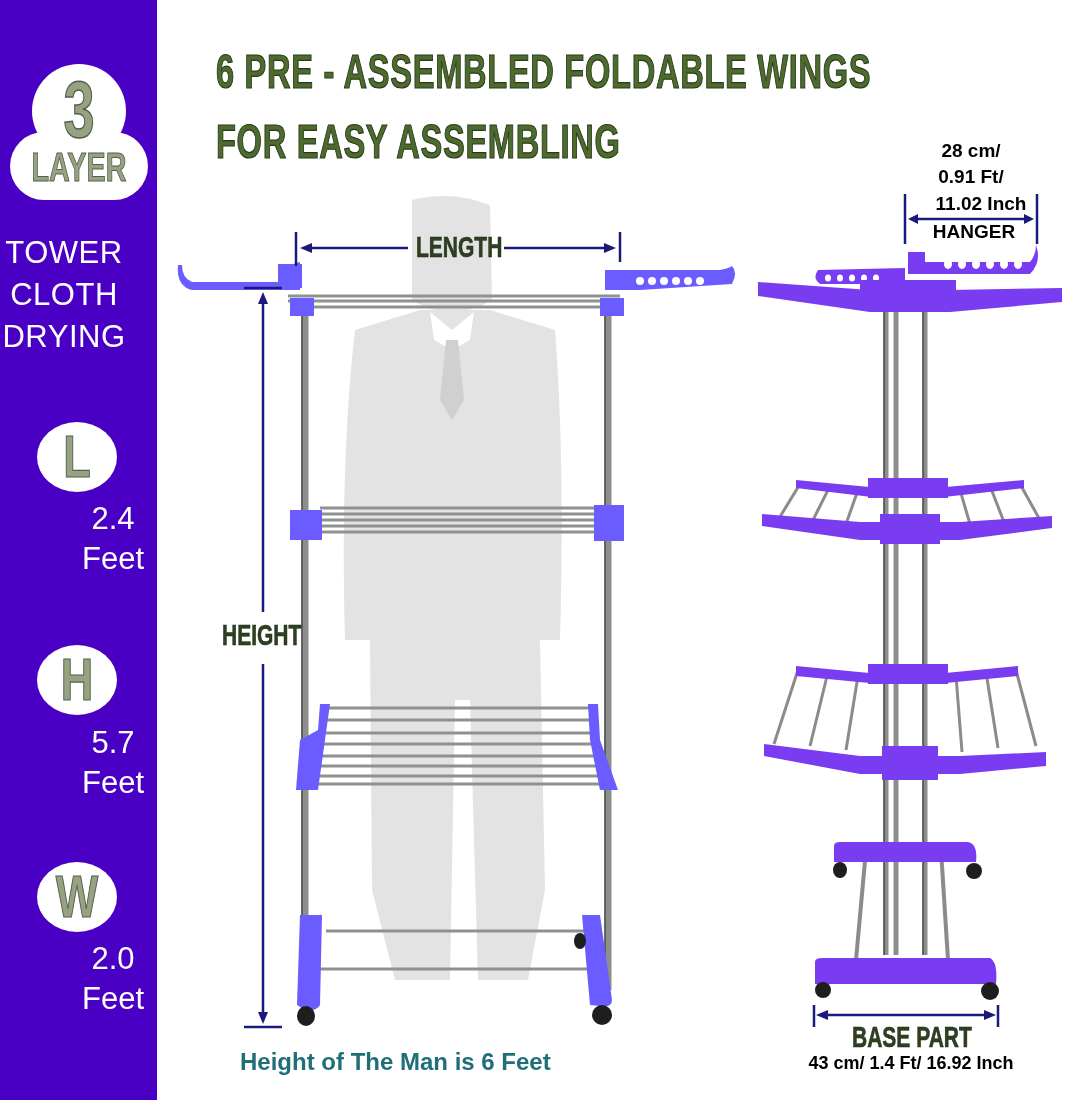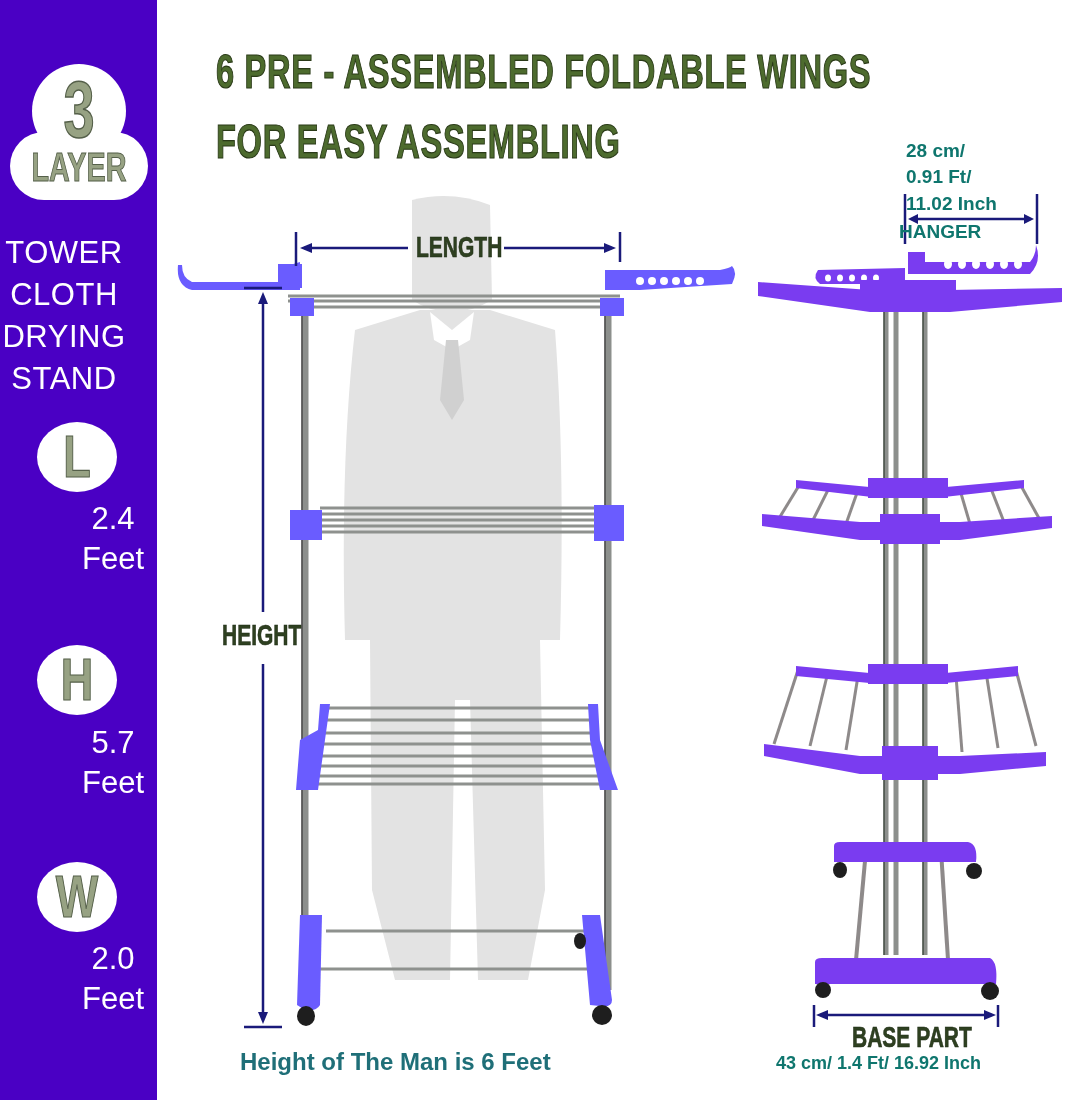--- a/index.html
+++ b/index.html
@@ -9,38 +9,37 @@
   .layer-circle{position:absolute;left:22px;top:0;width:94px;height:94px;border-radius:50%;background:#fff;}
   .layer-pill{position:absolute;left:0;top:68px;width:138px;height:68px;border-radius:34px;background:#fff;}
   .layer-num{position:absolute;left:22px;top:2px;width:94px;text-align:center;font-family:"Liberation Sans Narrow","Liberation Sans",sans-serif;font-weight:bold;font-size:80px;line-height:88px;color:#97a283;-webkit-text-stroke:1.5px #55604a;transform:scaleX(0.7);}
   .layer-word{position:absolute;left:0;top:78px;width:138px;text-align:center;font-weight:bold;font-size:40px;line-height:50px;color:#97a283;-webkit-text-stroke:1px #55604a;transform:scaleX(0.72);}
   .tag-line{position:absolute;left:0;width:128px;text-align:center;color:#fff;font-size:31px;line-height:42px;letter-spacing:0.5px;}
   .dim-circle{position:absolute;left:37px;width:80px;height:70px;border-radius:50%;background:#fff;}
   .dim-letter{position:absolute;left:0;top:0;width:80px;height:70px;text-align:center;font-weight:bold;font-size:60px;line-height:70px;color:#97a283;-webkit-text-stroke:1.2px #55604a;transform:scaleX(0.75);}
   .dim-val{position:absolute;left:0;width:146px;text-align:center;color:#fff;font-size:31px;line-height:38px;padding-left:40px;}
   .headline{position:absolute;left:216px;font-weight:bold;font-size:48px;line-height:56px;color:#4d6b2e;-webkit-text-stroke:1.2px #2a3a18;transform-origin:left top;transform:scaleX(0.68);white-space:nowrap;letter-spacing:1px;}
   .label-dark{position:absolute;font-weight:bold;color:#2e4020;-webkit-text-stroke:0.6px #1b2812;transform-origin:left top;white-space:nowrap;}
-  .measure{position:absolute;font-weight:bold;color:#0f766e;font-size:19px;white-space:nowrap;}
+  .measure{position:absolute;font-weight:bold;color:#000000;font-size:19px;text-align:center;white-space:nowrap;}
   .caption{position:absolute;left:240px;top:1048px;font-weight:bold;font-size:24px;color:#1f6f78;}
   svg{position:absolute;left:0;top:0;}
 </style>
 </head>
 <body>
 
 <div class="sidebar">
   <div class="layer-badge">
     <div class="layer-circle"></div>
     <div class="layer-pill"></div>
     <div class="layer-num">3</div>
     <div class="layer-word">LAYER</div>
   </div>
   <div class="tag-line" style="top:232px">TOWER</div>
   <div class="tag-line" style="top:274px">CLOTH</div>
   <div class="tag-line" style="top:316px">DRYING</div>
-  <div class="tag-line" style="top:358px">STAND</div>
 
   <div class="dim-circle" style="top:422px">
     <div class="dim-letter">L</div>
   </div>
   <div class="dim-val" style="top:500px">2.4</div>
   <div class="dim-val" style="top:540px">Feet</div>
 
   <div class="dim-circle" style="top:645px">
     <div class="dim-letter">H</div>
   </div>

